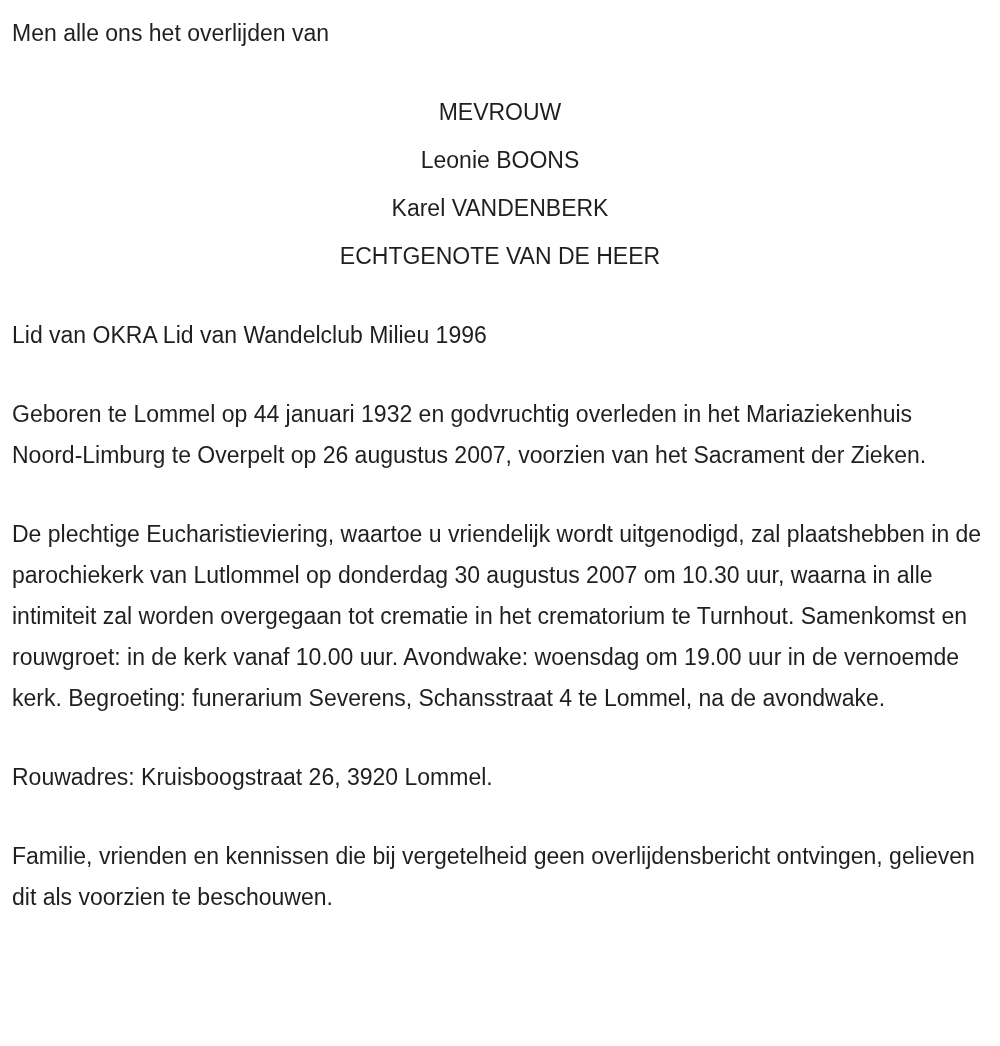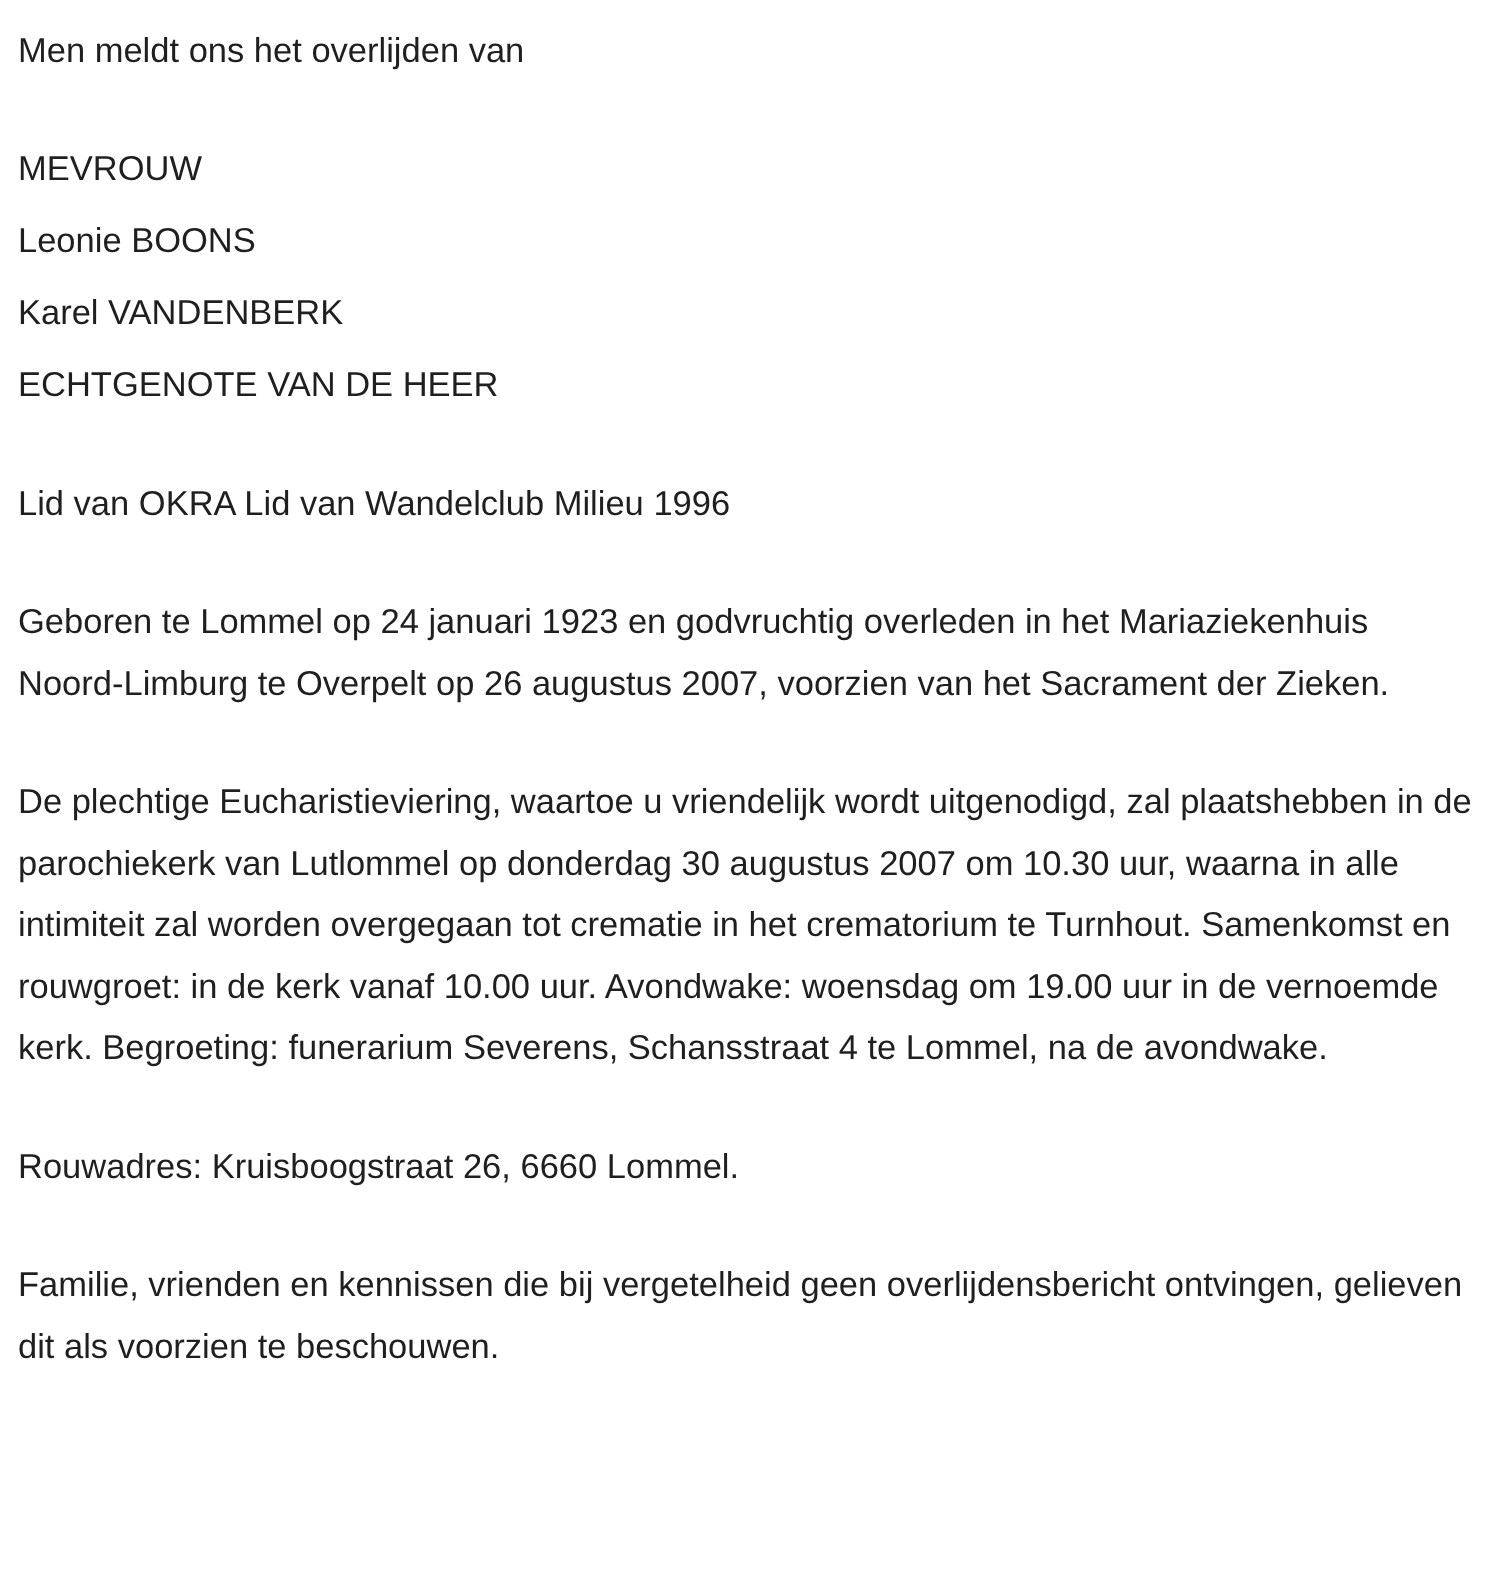--- a/index.html
+++ b/index.html
@@ -23,42 +23,43 @@
     max-width: 980px;
   }
   .line {
     margin: 0 0 7px 0;
   }
   .line:last-of-type {
     margin-bottom: 0;
   }
   .name-block {
     margin: 0 0 38px 0;
+    text-align: center;
   }
   .bold {
     font-weight: 400;
   }
 </style>
 </head>
 <body>
 
 <div class="page">
 
-  <p class="para">Men meldt ons het overlijden van</p>
+  <p class="para">Men alle ons het overlijden van</p>
 
   <div class="name-block">
     <p class="line">MEVROUW</p>
     <p class="line bold">Leonie BOONS</p>
     <p class="line">Karel VANDENBERK</p>
     <p class="line">ECHTGENOTE VAN DE HEER</p>
   </div>
 
   <p class="para">Lid van OKRA Lid van Wandelclub Milieu 1996</p>
 
-  <p class="para">Geboren te Lommel op 24 januari 1923 en godvruchtig overleden in het Mariaziekenhuis Noord-Limburg te Overpelt op 26 augustus 2007, voorzien van het Sacrament der Zieken.</p>
+  <p class="para">Geboren te Lommel op 44 januari 1932 en godvruchtig overleden in het Mariaziekenhuis Noord-Limburg te Overpelt op 26 augustus 2007, voorzien van het Sacrament der Zieken.</p>
 
   <p class="para">De plechtige Eucharistieviering, waartoe u vriendelijk wordt uitgenodigd, zal plaatshebben in de parochiekerk van Lutlommel op donderdag 30 augustus 2007 om 10.30 uur, waarna in alle intimiteit zal worden overgegaan tot crematie in het crematorium te Turnhout. Samenkomst en rouwgroet: in de kerk vanaf 10.00 uur. Avondwake: woensdag om 19.00 uur in de vernoemde kerk. Begroeting: funerarium Severens, Schansstraat 4 te Lommel, na de avondwake.</p>
 
-  <p class="para">Rouwadres: Kruisboogstraat 26, 6660 Lommel.</p>
+  <p class="para">Rouwadres: Kruisboogstraat 26, 3920 Lommel.</p>
 
   <p class="para">Familie, vrienden en kennissen die bij vergetelheid geen overlijdensbericht ontvingen, gelieven dit als voorzien te beschouwen.</p>
 
 </div>
 
 </body></html>

